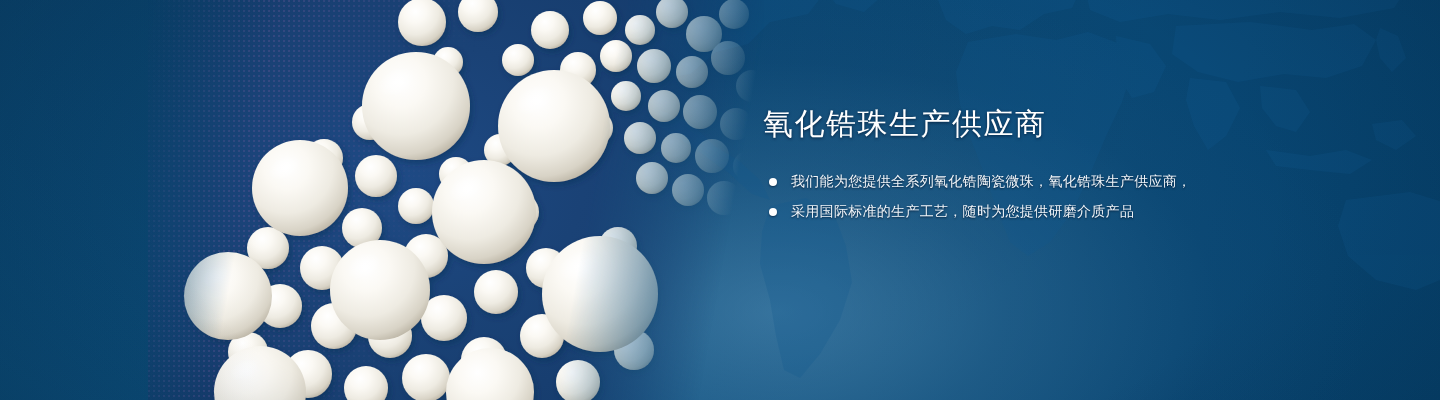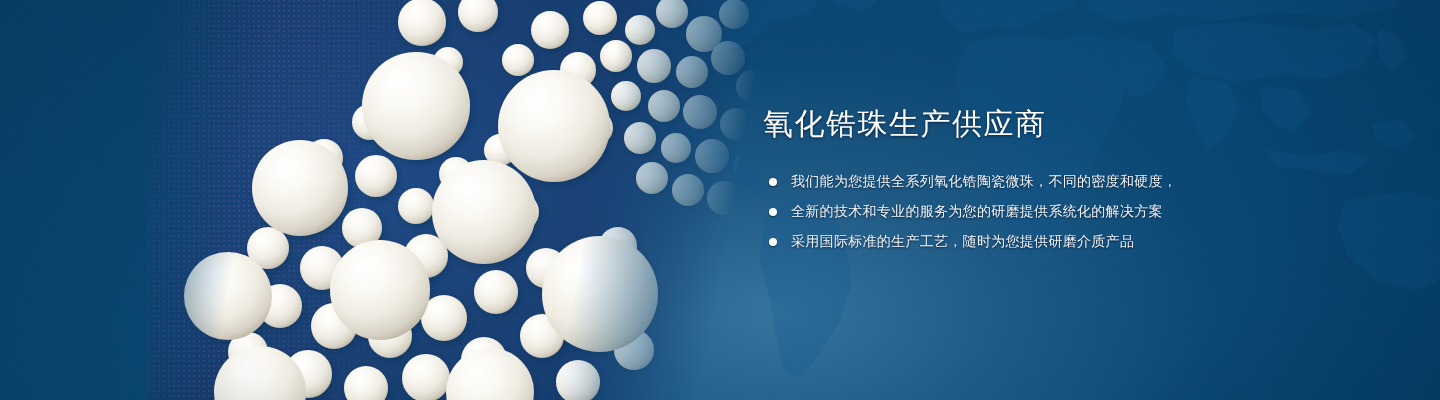--- a/index.html
+++ b/index.html
@@ -318,27 +318,23 @@
   <div class="bg-vignette"></div>
 
   <div class="copy">
 
     <h1 class="headline">氧化锆珠生产供应商</h1>
 
     <ul class="bullets">
 
       <li class="bullet">
         <span class="dot"></span>
-        <span class="bullet-line">我们能为您提供全系列氧化锆陶瓷微珠，不同的密度和硬度，</span>
+        <span class="bullet-line">我们能为您提供全系列氧化锆陶瓷微珠，氧化锆珠生产供应商，</span>
       </li>
 
-      <li class="bullet">
-        <span class="dot"></span>
-        <span class="bullet-line">全新的技术和专业的服务为您的研磨提供系统化的解决方案</span>
-      </li>
 
       <li class="bullet">
         <span class="dot"></span>
         <span class="bullet-line">采用国际标准的生产工艺，随时为您提供研磨介质产品</span>
       </li>
 
     </ul>
   </div>
 </div>
 

